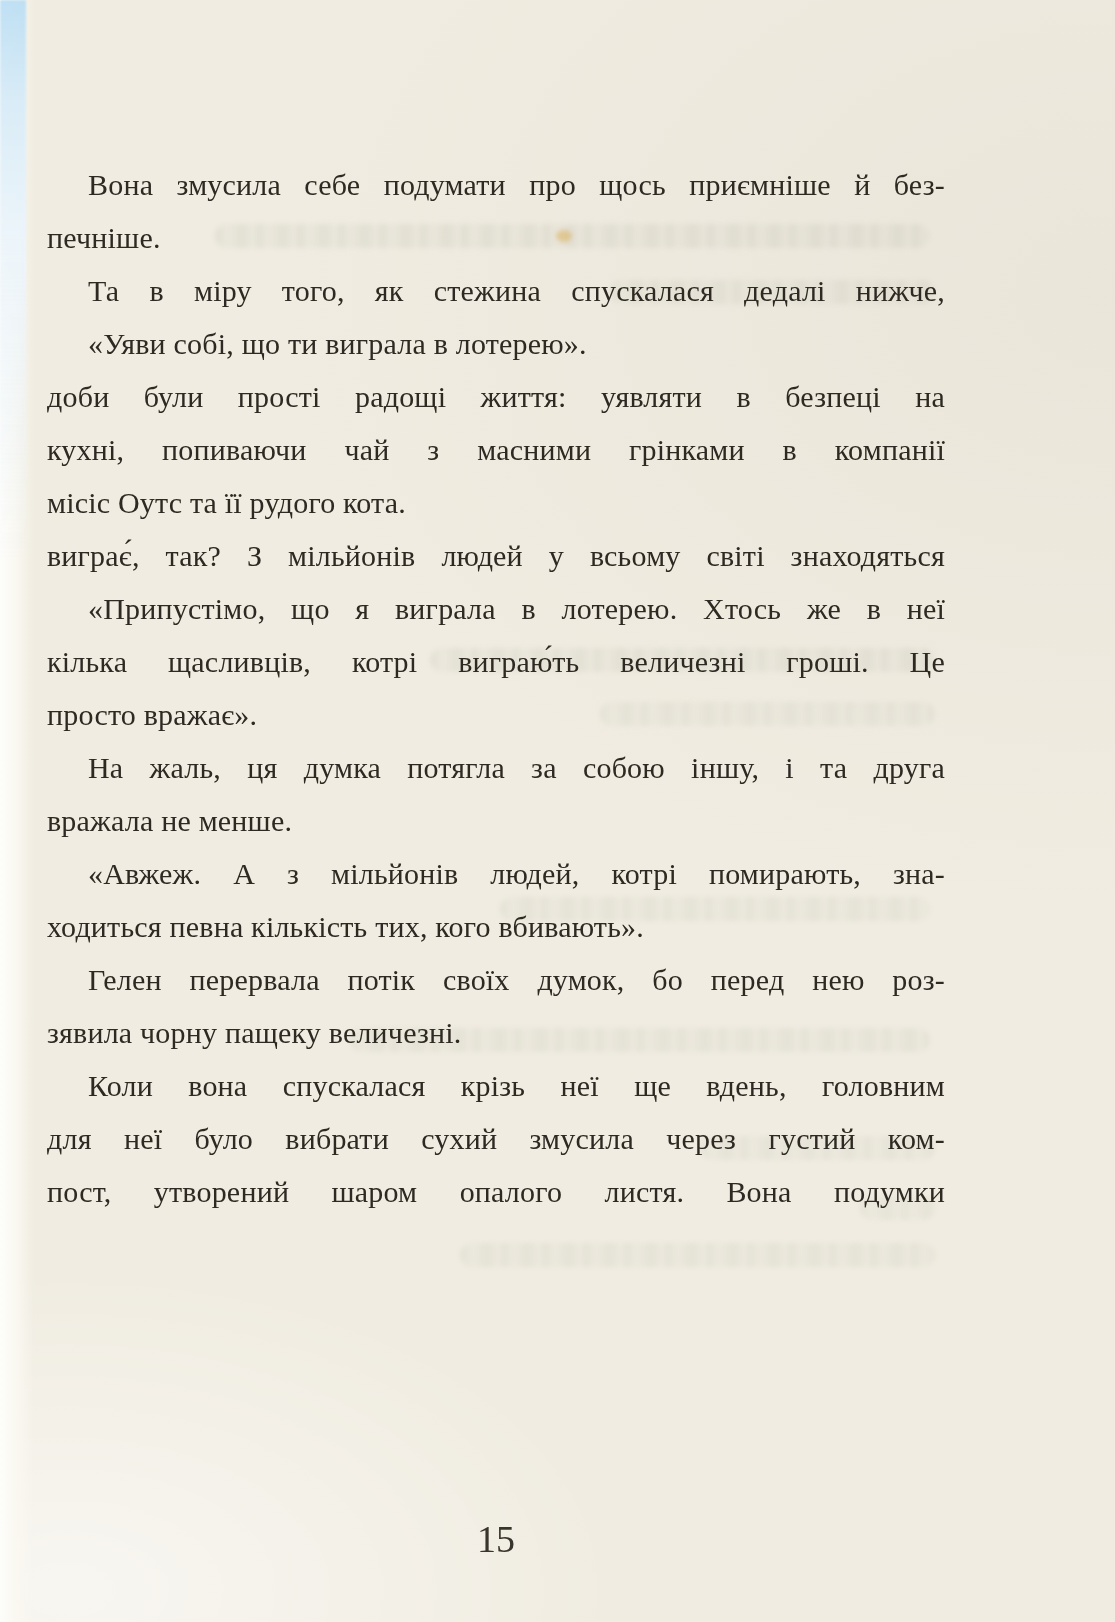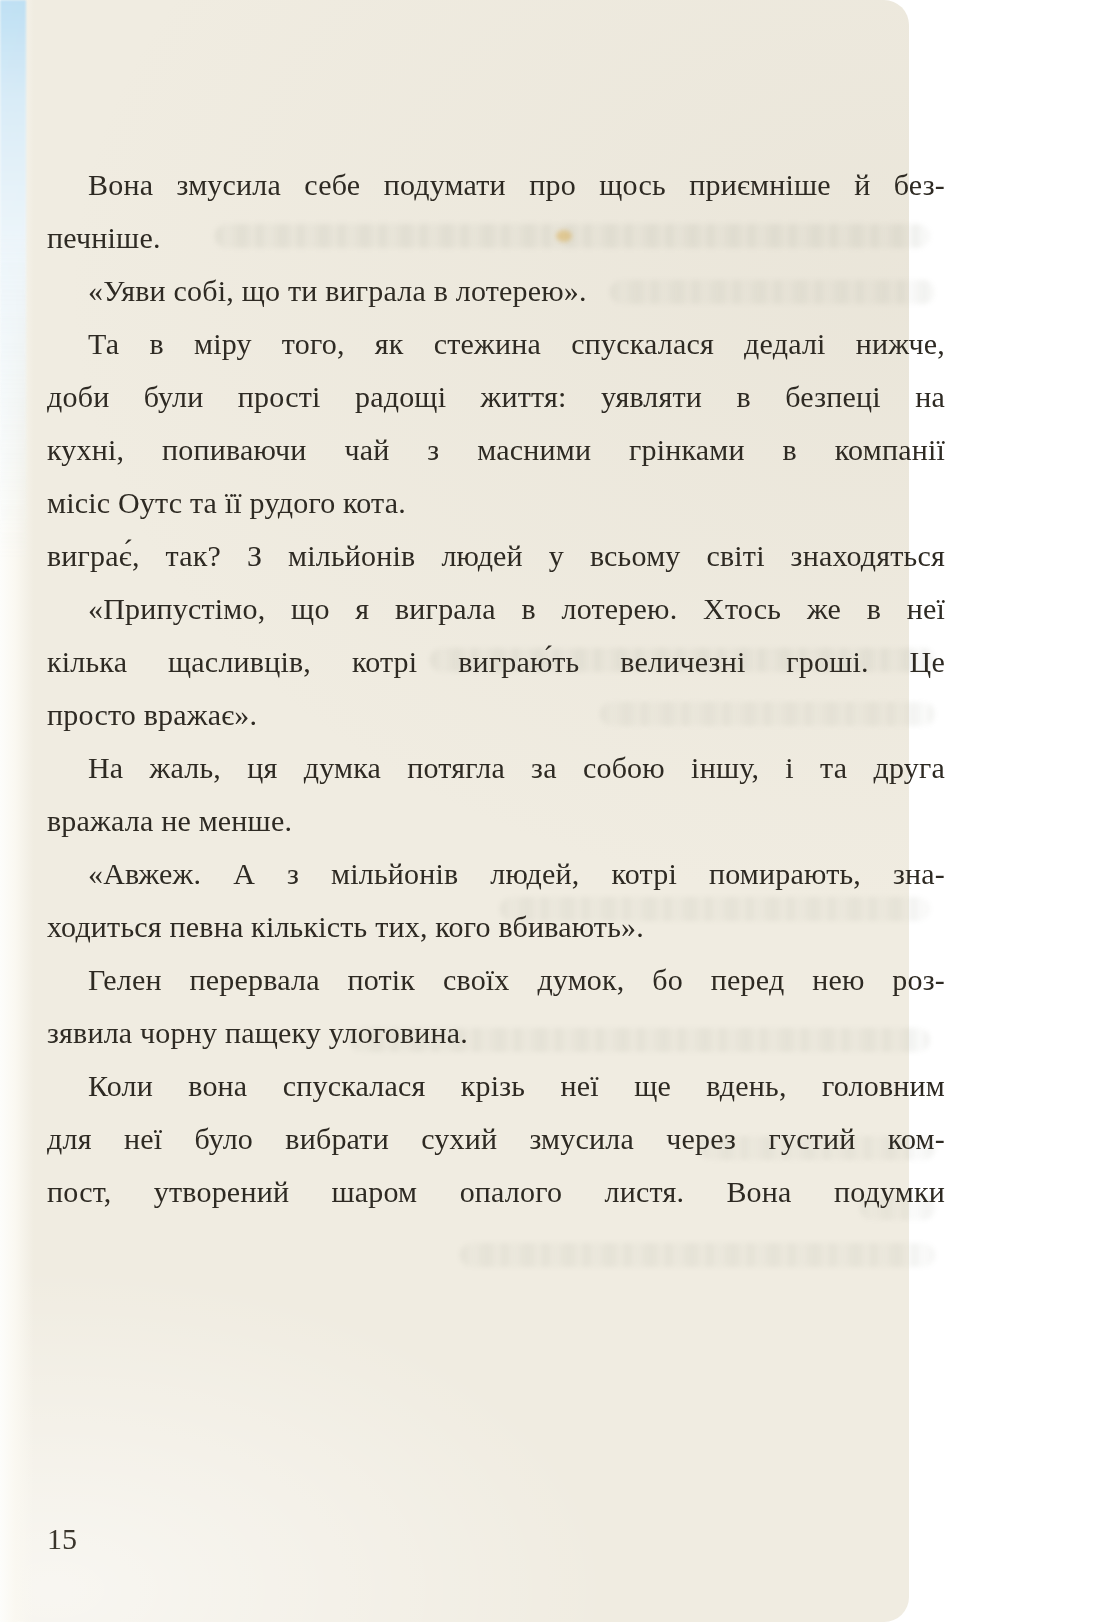--- a/index.html
+++ b/index.html
@@ -8,26 +8,25 @@
     --edge_blue:#bcdff4;
     --ghost:#9a9e8c;
   }
   html,body{margin:0;padding:0;}
   body{
     width:1115px;height:1622px;overflow:hidden;
     font-family:"Liberation Serif","DejaVu Serif",serif;
     background:#ffffff;
   }
   .page{
-    position:relative;width:909px;height:1622px;
+    position:relative;width:1115px;height:1622px;
     background:
       radial-gradient(900px 520px at 6% 98%, rgba(255,255,255,.55), rgba(255,255,255,0) 62%),
       radial-gradient(1300px 950px at 100% 18%, rgba(203,196,178,.16), rgba(203,196,178,0) 65%),
       var(--paper);
-    border-radius: 25px;
   }
   
   .edge-white{
     position:absolute;left:0;top:0;width:34px;height:100%;
     background:linear-gradient(90deg,#fdfdfb 0%,#faf8f1 45%,rgba(240,236,225,0) 100%);
   }
   .edge-blue{
     position:absolute;left:0;top:0;width:26px;height:560px;
     background:linear-gradient(180deg,var(--edge_blue) 0%,#d8ecf8 18%,#ecf5fb 42%,rgba(252,253,252,0) 100%);
     filter:blur(1px);opacity:.95;
@@ -50,21 +49,21 @@
     color:var(--ink);font-size:30px;
   }
   .line{
     height:53px;line-height:53px;white-space:normal;
     letter-spacing:.2px;
   }
   .line.just{text-align:justify;text-align-last:justify;}
   .line.ind{padding-left:41px;}
   .page-number{
     position:absolute;left:47px;top:1516px;width:898px;
-    text-align:left;color:#3a352c;font-size:30px;line-height:46px;
+    text-align:center;color:#3a352c;font-size:38px;line-height:46px;
   }
 </style>
 </head>
 <body>
 
 <div class="page">
 
   <div class="edge-white"></div>
   <div class="edge-blue"></div>
 
@@ -77,35 +76,35 @@
     <div class="ghost" style="left:350px;top:1028px;width:580px;opacity:.42;"></div>
     <div class="ghost" style="left:700px;top:1136px;width:235px;opacity:.38;"></div>
     <div class="ghost" style="left:860px;top:1196px;width:75px;opacity:.35;"></div>
     <div class="ghost" style="left:460px;top:1243px;width:475px;opacity:.40;"></div>
     <div class="spot" style="left:556px;top:230px;"></div>
   </div>
 
   <main class="text-block" id="text-block">
       <div class="line just ind">Вона змусила себе подумати про щось приємніше й без-</div>
       <div class="line">печніше.</div>
+      <div class="line just ind">Та в міру того, як стежина спускалася дедалі нижче,</div>
       <div class="line ind">«Уяви собі, що ти виграла в лотерею».</div>
-      <div class="line just ind">Та в міру того, як стежина спускалася дедалі нижче,</div>
       <div class="line just">доби були прості радощі життя: уявляти в безпеці на</div>
       <div class="line just">кухні, попиваючи чай з масними грінками в компанії</div>
       <div class="line">місіс Оутс та її рудого кота.</div>
       <div class="line just">виграє́, так? З мільйонів людей у всьому світі знаходяться</div>
       <div class="line just ind">«Припустімо, що я виграла в лотерею. Хтось же в неї</div>
       <div class="line just">кілька щасливців, котрі виграю́ть величезні гроші. Це</div>
       <div class="line">просто вражає».</div>
       <div class="line just ind">На жаль, ця думка потягла за собою іншу, і та друга</div>
       <div class="line">вражала не менше.</div>
       <div class="line just ind">«Авжеж. А з мільйонів людей, котрі помирають, зна-</div>
       <div class="line">ходиться певна кількість тих, кого вбивають».</div>
       <div class="line just ind">Гелен перервала потік своїх думок, бо перед нею роз-</div>
-      <div class="line">зявила чорну пащеку улоговина.</div>
+      <div class="line">зявила чорну пащеку величезні.</div>
       <div class="line just ind">Коли вона спускалася крізь неї ще вдень, головним</div>
       <div class="line just">для неї було вибрати сухий змусила через густий ком-</div>
       <div class="line just">пост, утворений шаром опалого листя. Вона подумки</div>
     </main>
 
   <div class="page-number">15</div>
 
 </div>
 
 </body></html>

